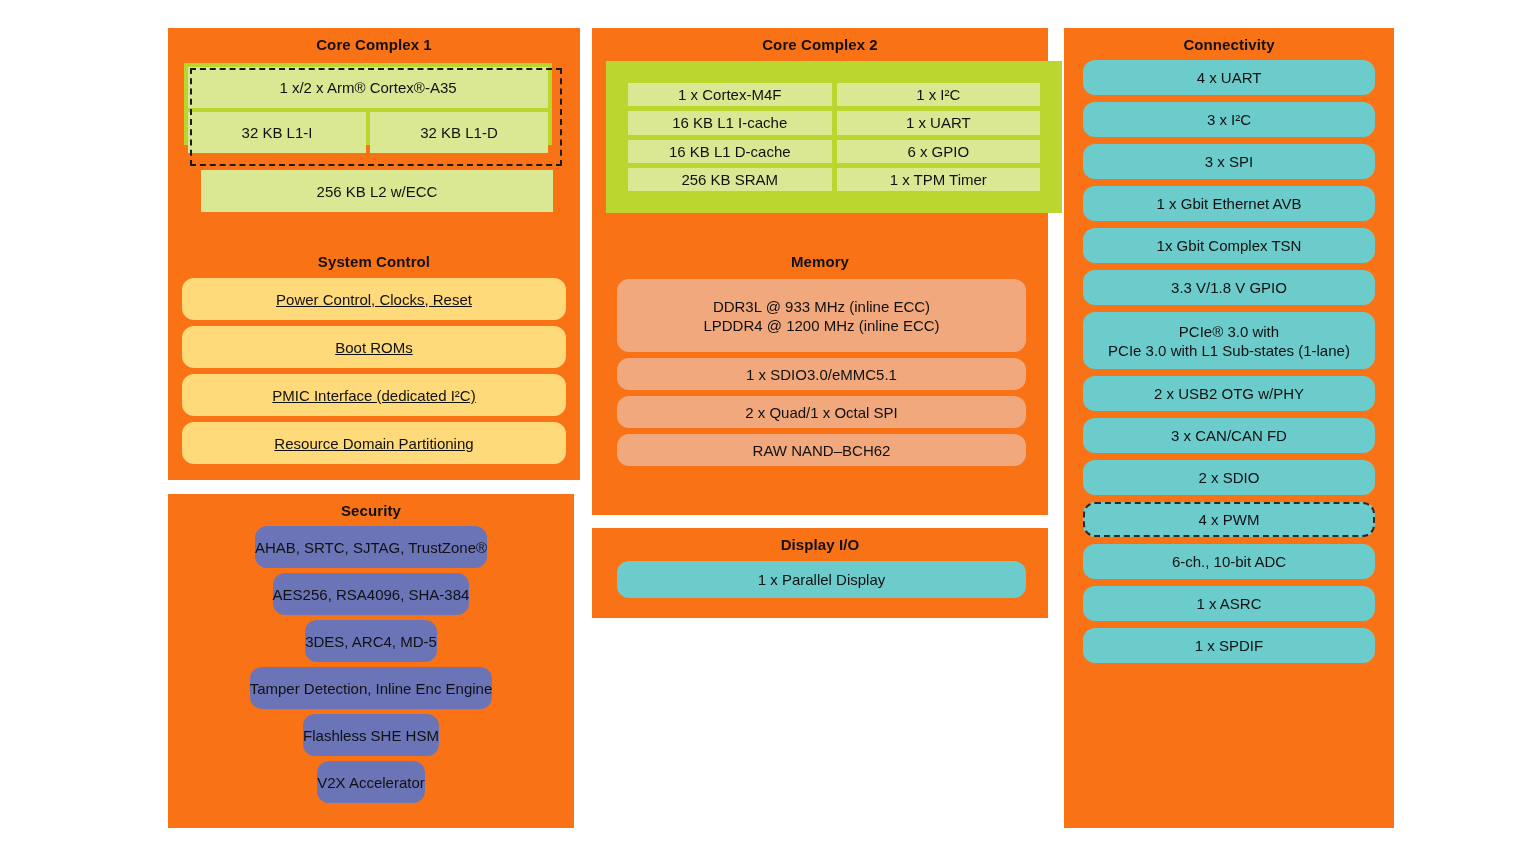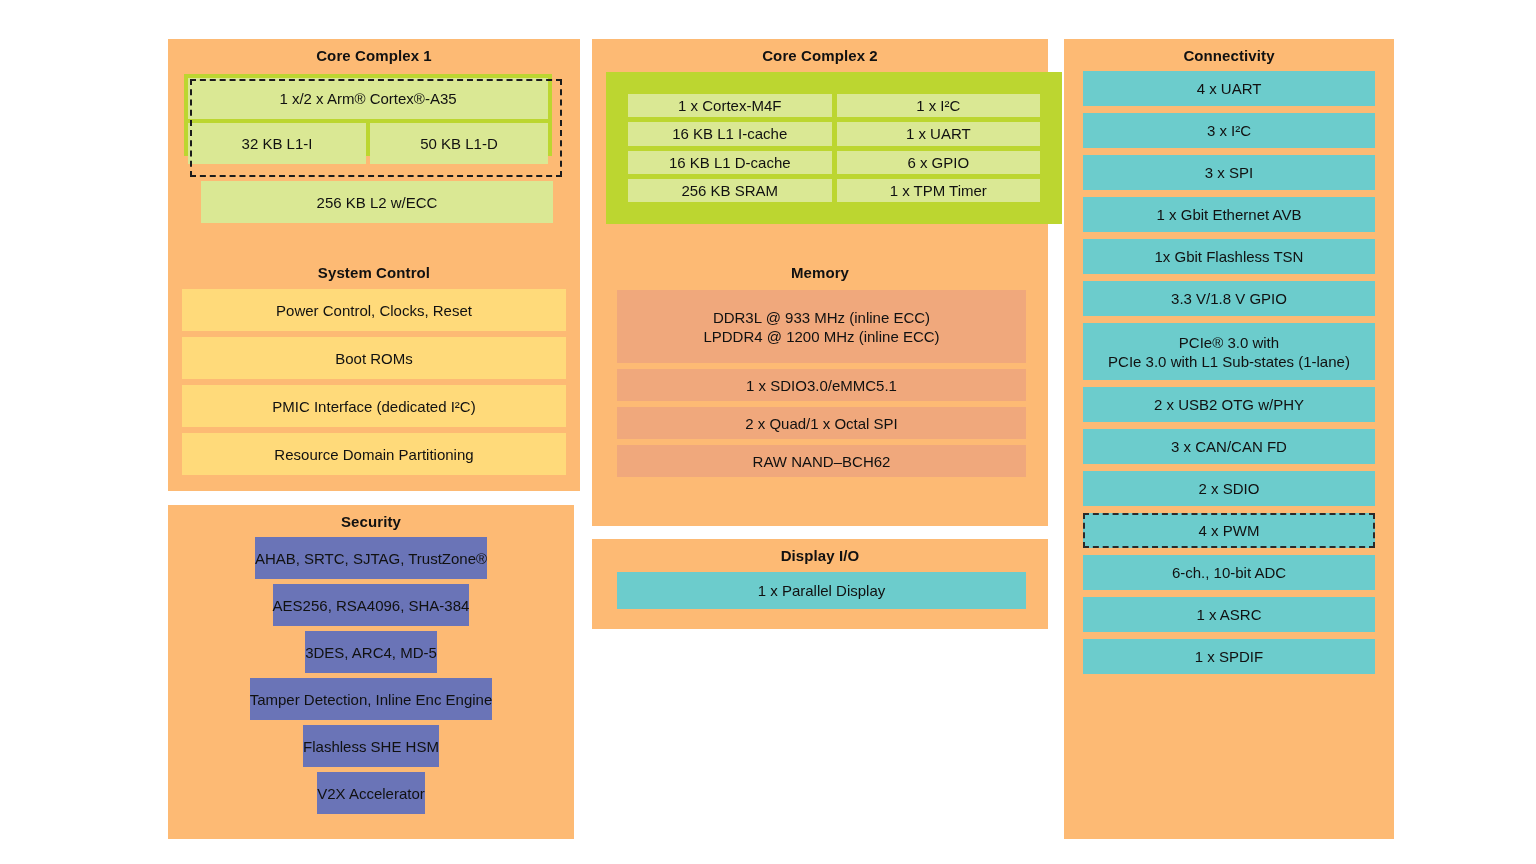--- a/index.html
+++ b/index.html
@@ -8,23 +8,22 @@
     background:#ffffff;
     font-family:"Liberation Sans","DejaVu Sans",sans-serif;
     color:#000000;
     overflow:hidden;
   }
   .canvas{position:relative;width:1536px;height:864px;}
 
   
   .panel{
     position:absolute;
-    background:#fdba74;
-    box-sizing:border-box;
-    margin-top:11px;
+    background:#f97316;
+    box-sizing:border-box;
   }
   .panel-title{
     text-align:center;
     font-weight:bold;
     font-size:15px;
     line-height:18px;
     color:#111111;
     padding-top:8px;
     padding-bottom:7px;
     letter-spacing:.1px;
@@ -37,21 +36,21 @@
     align-items:center;
     justify-content:center;
     text-align:center;
     font-size:15px;
     line-height:19px;
     color:#111111;
     white-space:pre-line;
   }
 
   .blk-green{background:#dae894;}
-  .blk-yellow{background:#ffda7a;}
+  .blk-yellow{background:#ffda7a;text-decoration:underline;}
   .blk-purple{background:#6a74b7;}
   .blk-orange{background:#f0a87c;}
   .blk-teal{background:#6ccccc;}
 
   
   #cc1{left:168px;top:28px;width:412px;height:220px;}
   .cc1-greenwrap{
     position:absolute;left:16px;top:35px;width:368px;height:82px;
     background:#bcd630;
     box-sizing:border-box;
@@ -77,21 +76,21 @@
     padding:22px;
     display:grid;
     grid-template-columns:1fr 1fr;
     grid-template-rows:repeat(4,1fr);
     gap:5px;
   }
 
   
   #sysctl{left:168px;top:245px;width:412px;height:235px;}
   .stack{position:absolute;left:14px;right:14px;top:33px;display:flex;flex-direction:column;gap:6px;}
-  .stack .blk{height:42px;}
+  .stack .blk{height:42px;border-radius:12px;}
 
   
   #security{left:168px;top:494px;width:406px;height:334px;}
   #security .stack{left:14px;right:14px;top:32px;gap:5px;align-items:center;}
   #security .stack .blk{height:42px;}
 
   
   #memory{left:592px;top:245px;width:456px;height:270px;}
   #memory .stack{left:25px;right:22px;top:34px;gap:6px;}
   #memory .stack .blk{height:32px;}
@@ -115,21 +114,21 @@
 <body>
 
 <div class="canvas">
 
   <div class="panel" id="cc1">
     <div class="panel-title">Core Complex 1</div>
     <div class="cc1-greenwrap">
       <div class="blk blk-green cc1-row-top">1 x/2 x Arm® Cortex®-A35</div>
       <div class="cc1-row-bot">
         <div class="blk blk-green">32 KB L1-I</div>
-        <div class="blk blk-green">50 KB L1-D</div>
+        <div class="blk blk-green">32 KB L1-D</div>
       </div>
     </div>
     <div class="cc1-dash"></div>
     <div class="blk blk-green" id="cc1-l2">256 KB L2 w/ECC</div>
   </div>
 
   <div class="panel" id="cc2">
     <div class="panel-title">Core Complex 2</div>
     <div class="cc2-grid">
       <div class="blk blk-green">1 x  Cortex-M4F</div>
@@ -183,21 +182,21 @@
     </div>
   </div>
 
   <div class="panel" id="conn">
     <div class="panel-title">Connectivity</div>
     <div class="stack">
       <div class="blk blk-teal">4 x UART</div>
       <div class="blk blk-teal">3 x I²C</div>
       <div class="blk blk-teal">3 x SPI</div>
       <div class="blk blk-teal">1 x Gbit Ethernet AVB</div>
-      <div class="blk blk-teal">1x Gbit Flashless TSN</div>
+      <div class="blk blk-teal">1x Gbit Complex TSN</div>
       <div class="blk blk-teal">3.3 V/1.8 V GPIO</div>
       <div class="blk blk-teal tall">PCIe® 3.0 with
 PCIe 3.0 with L1 Sub-states (1-lane)</div>
       <div class="blk blk-teal">2 x USB2 OTG w/PHY</div>
       <div class="blk blk-teal">3 x CAN/CAN FD</div>
       <div class="blk blk-teal">2 x SDIO</div>
       <div class="blk blk-teal dashed">4 x PWM</div>
       <div class="blk blk-teal">6-ch., 10-bit ADC</div>
       <div class="blk blk-teal">1 x ASRC</div>
       <div class="blk blk-teal">1 x SPDIF</div>

